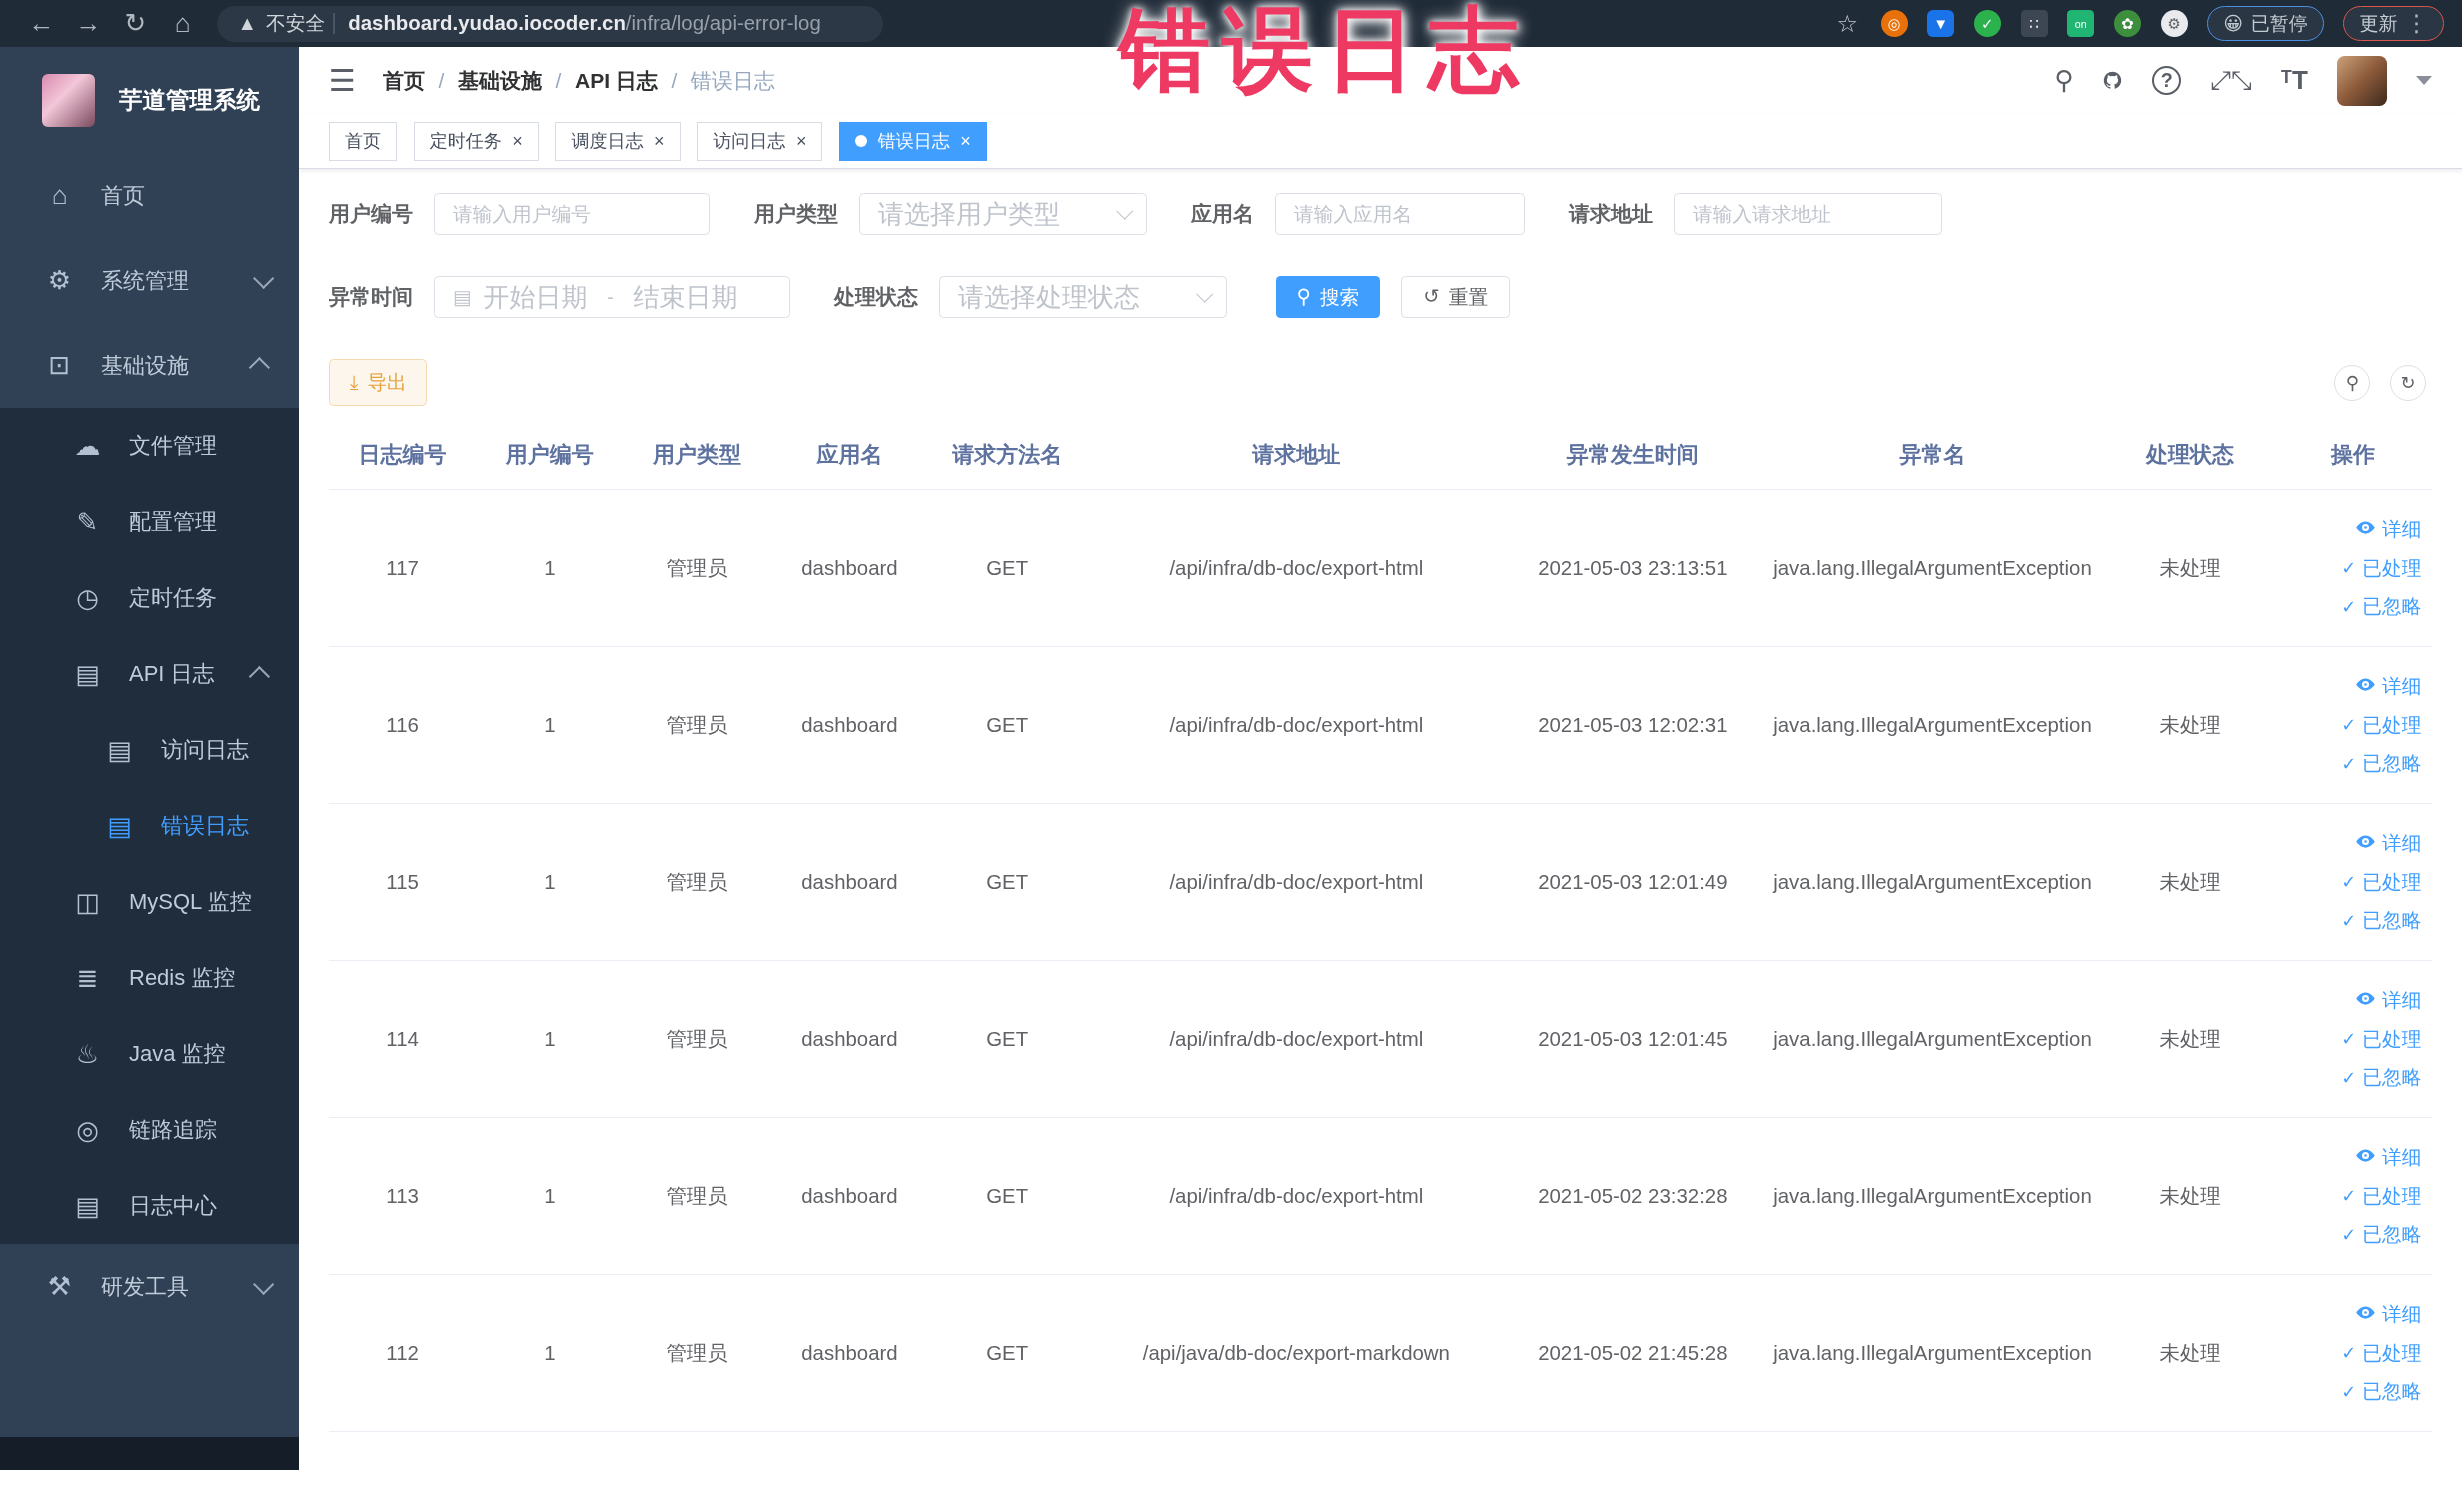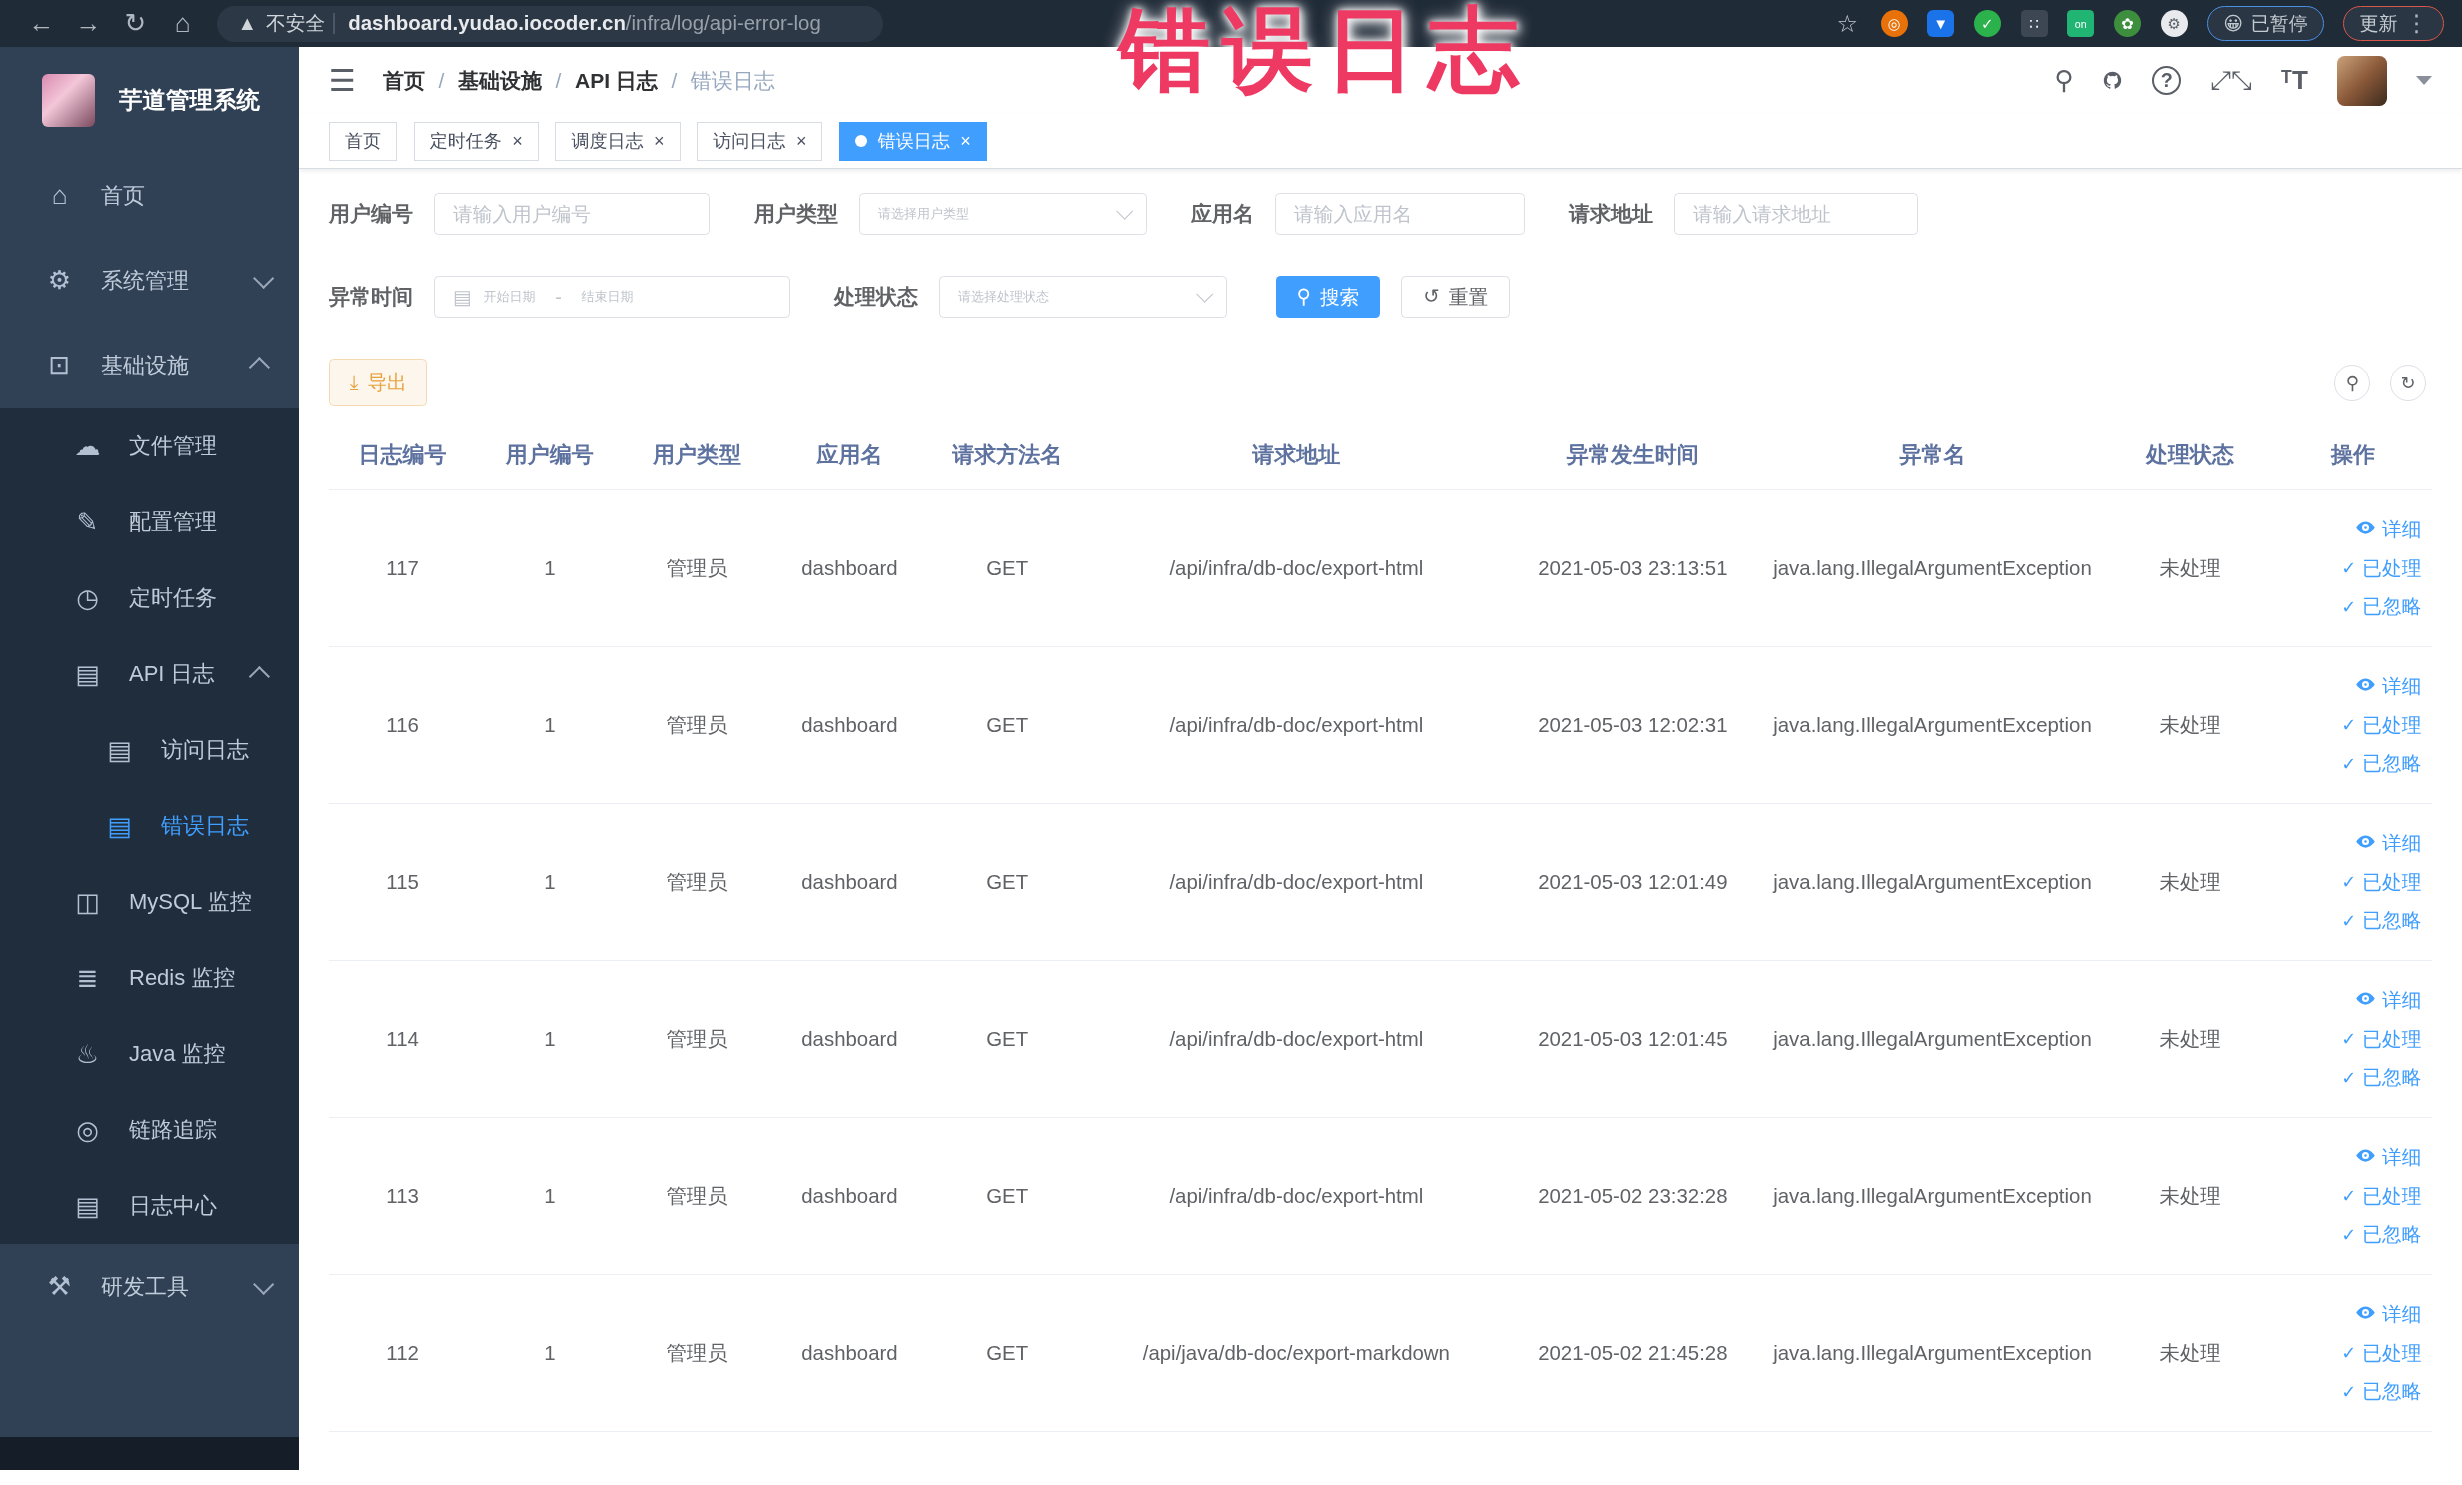--- a/index.html
+++ b/index.html
@@ -79,21 +79,21 @@
   .filter-row.r1 { margin-top:7.6px; }
   .fg { display:flex; align-items:center; margin-right:44px; }
   .fg-label { font-size:21px; font-weight:bold; color:#606266; margin-right:21px; white-space:nowrap; }
   .inp { position:relative; height:42px; border:0.8px solid #dcdfe6; border-radius:4.5px; background:#fff;
     display:flex; align-items:center; padding:8px 18px; }
   .inp input { border:none; outline:none; width:100%; font-size:19.7px; color:#606266;
     font-family:inherit; background:transparent; }
   .inp input::placeholder { color:#bfc4cc; }
   .sel-chev { width:12px; height:12px; border-right:1.9px solid #c0c4cc; border-bottom:1.9px solid #c0c4cc;
     transform:rotate(45deg) translateY(-3.8px); margin-left:10.6px; flex:none; }
-  .ph { color:#bfc4cc; font-size:13px; white-space:nowrap; }
+  .ph { color:#bfc4cc; font-size:26px; white-space:nowrap; }
   .cal-ico { color:#c0c4cc; font-size:19.7px; margin-right:12px; }
   .range-sep { color:#bfc4cc; font-size:19.7px; margin:0 19.7px; }
   .btn { height:42px; border-radius:4.5px; font-size:19.7px; display:flex; align-items:center;
     justify-content:center; gap:9px; cursor:pointer; padding:0 21px; white-space:nowrap; }
   .btn-primary { background:#409eff; color:#fff; margin-left:4.5px; }
   .btn-default { background:#fff; color:#606266; border:0.8px solid #dcdfe6; margin-left:21px; }
   .btn-ico { font-size:19.7px; line-height:1; }
 
   
   .toolbar-row { display:flex; align-items:center; justify-content:space-between; margin-bottom:13.6px; }
@@ -297,21 +297,21 @@
           </div>
         </div>
         <div class="fg">
           <span class="fg-label">应用名</span>
           <div class="inp" style="width: 250px;">
             <input placeholder="请输入应用名" readonly="" style="">
           </div>
         </div>
         <div class="fg">
           <span class="fg-label">请求地址</span>
-          <div class="inp" style="width: 244px;">
+          <div class="inp" style="width: 268px;">
             <input placeholder="请输入请求地址" readonly="" style="">
           </div>
         </div>
       </div>
 
     <div class="filter-row">
       <div class="fg">
         <span class="fg-label">异常时间</span>
         <div class="inp" style="width:356px">
           <span class="cal-ico">▤</span>

